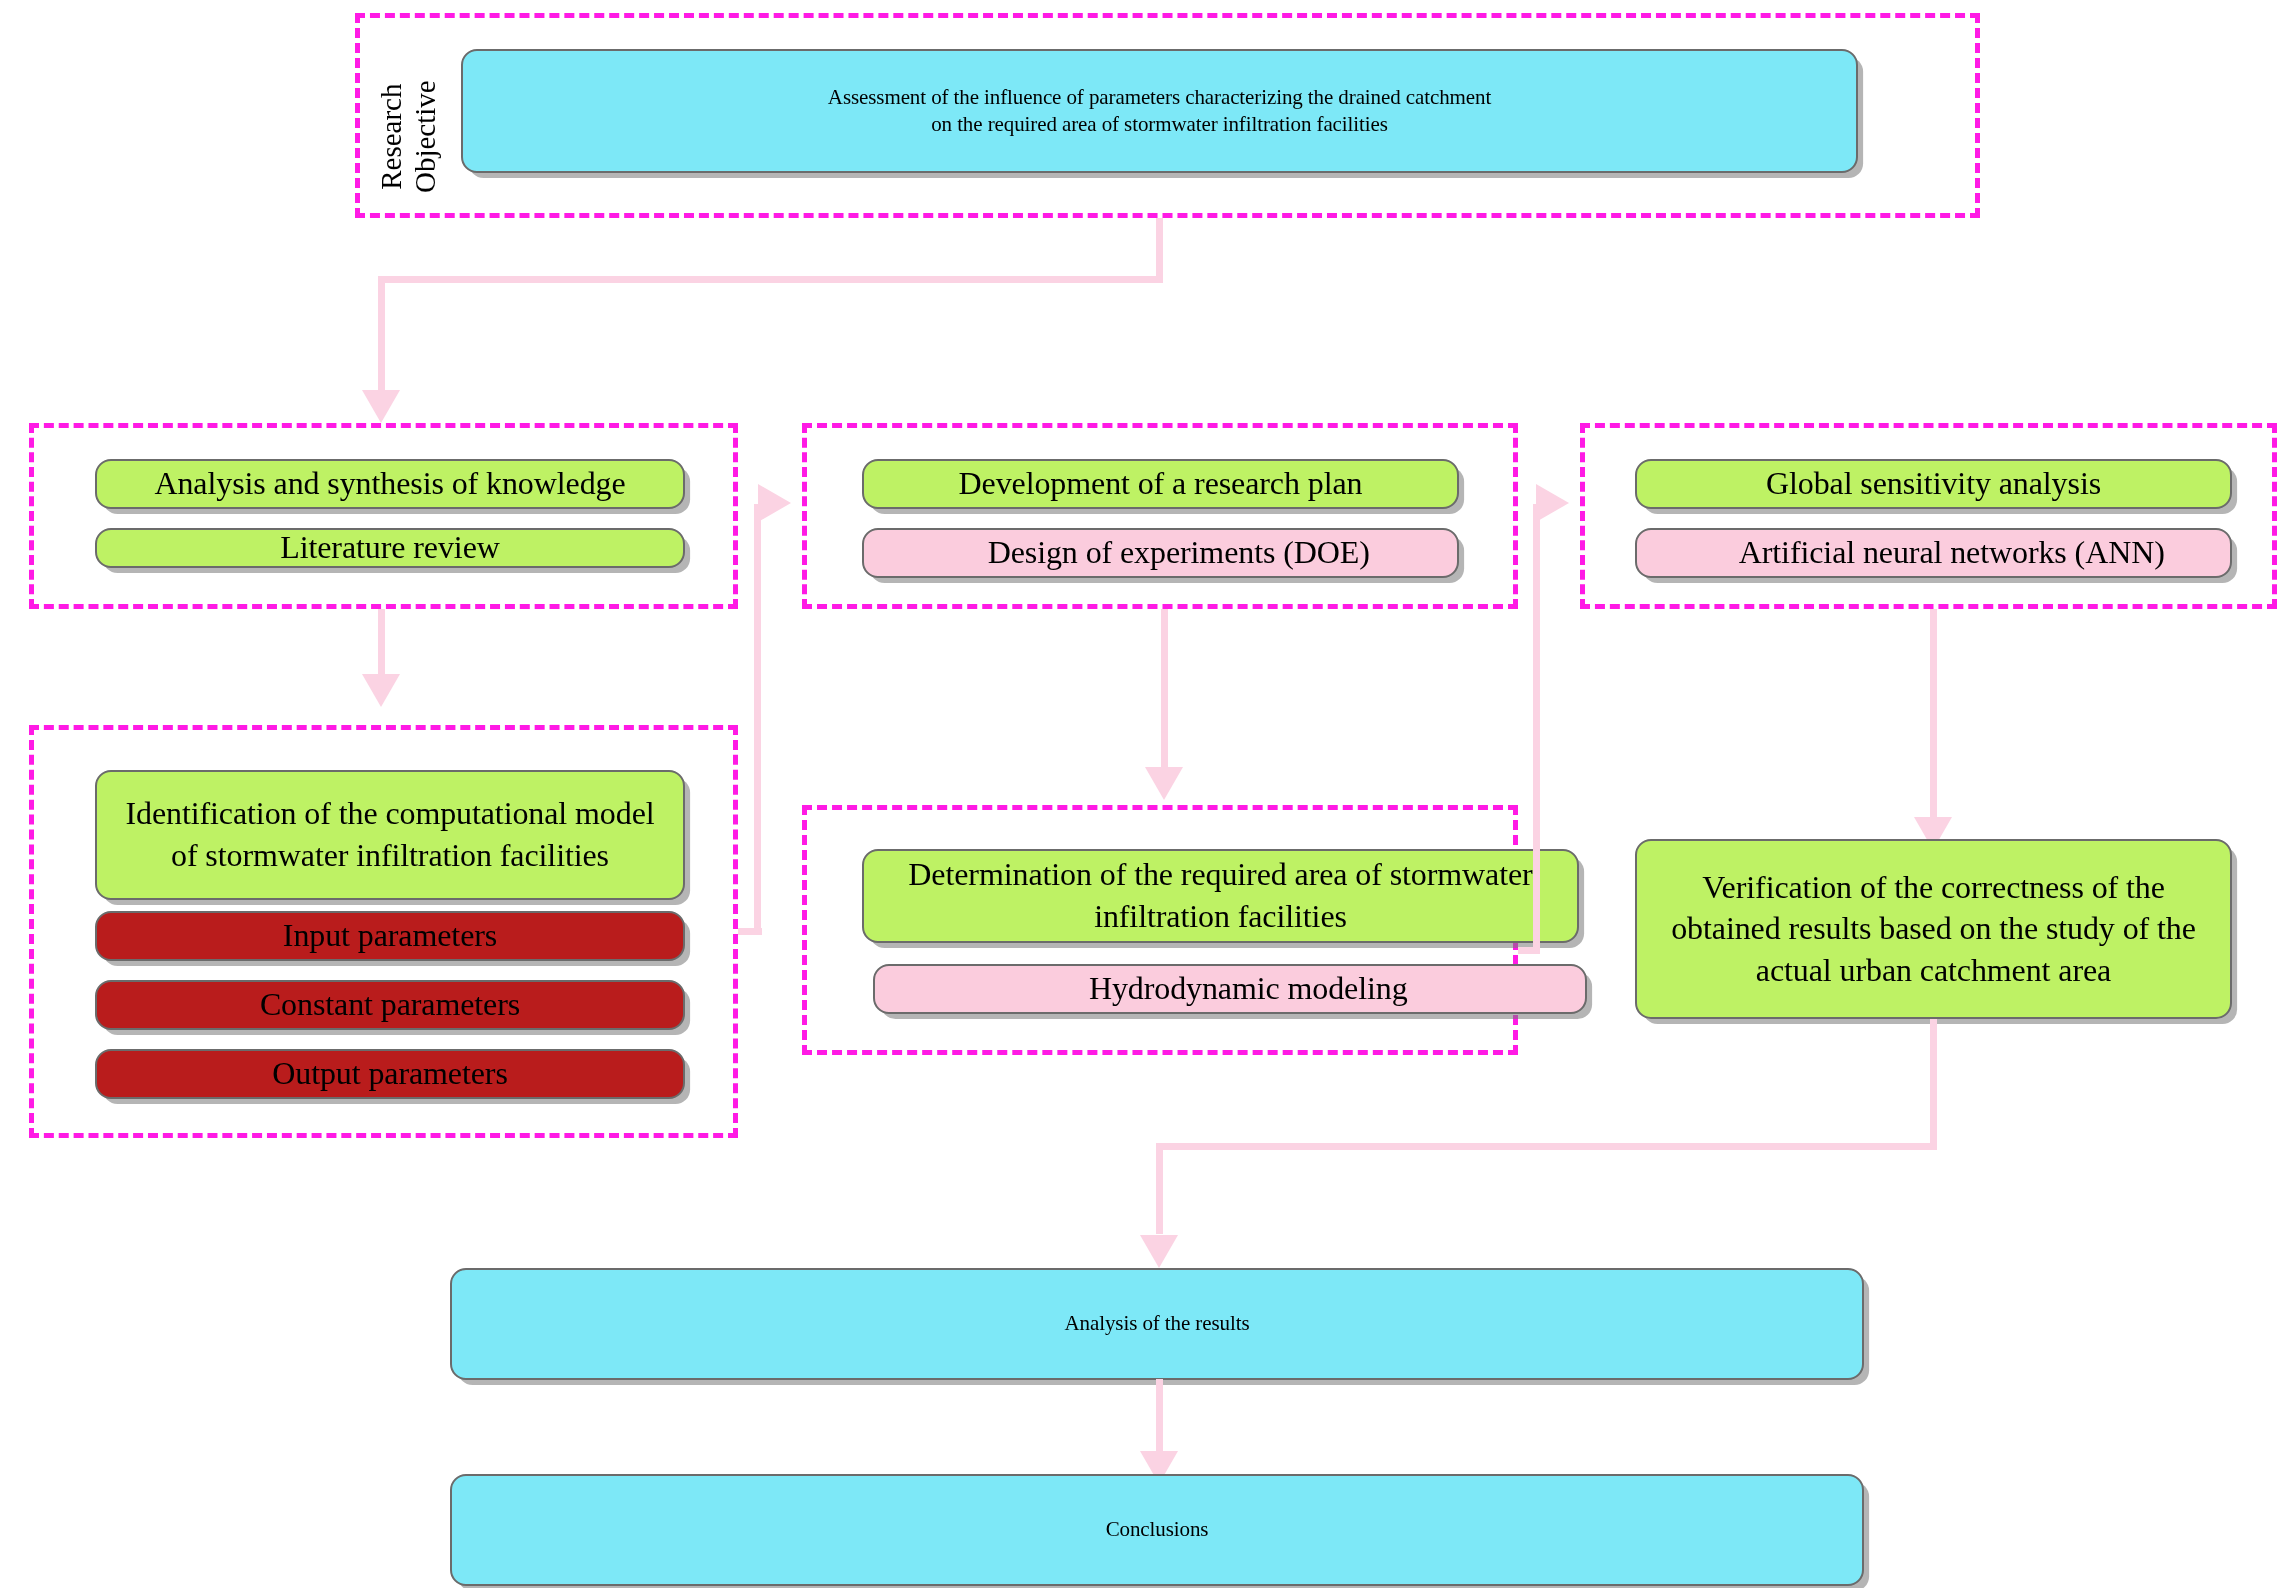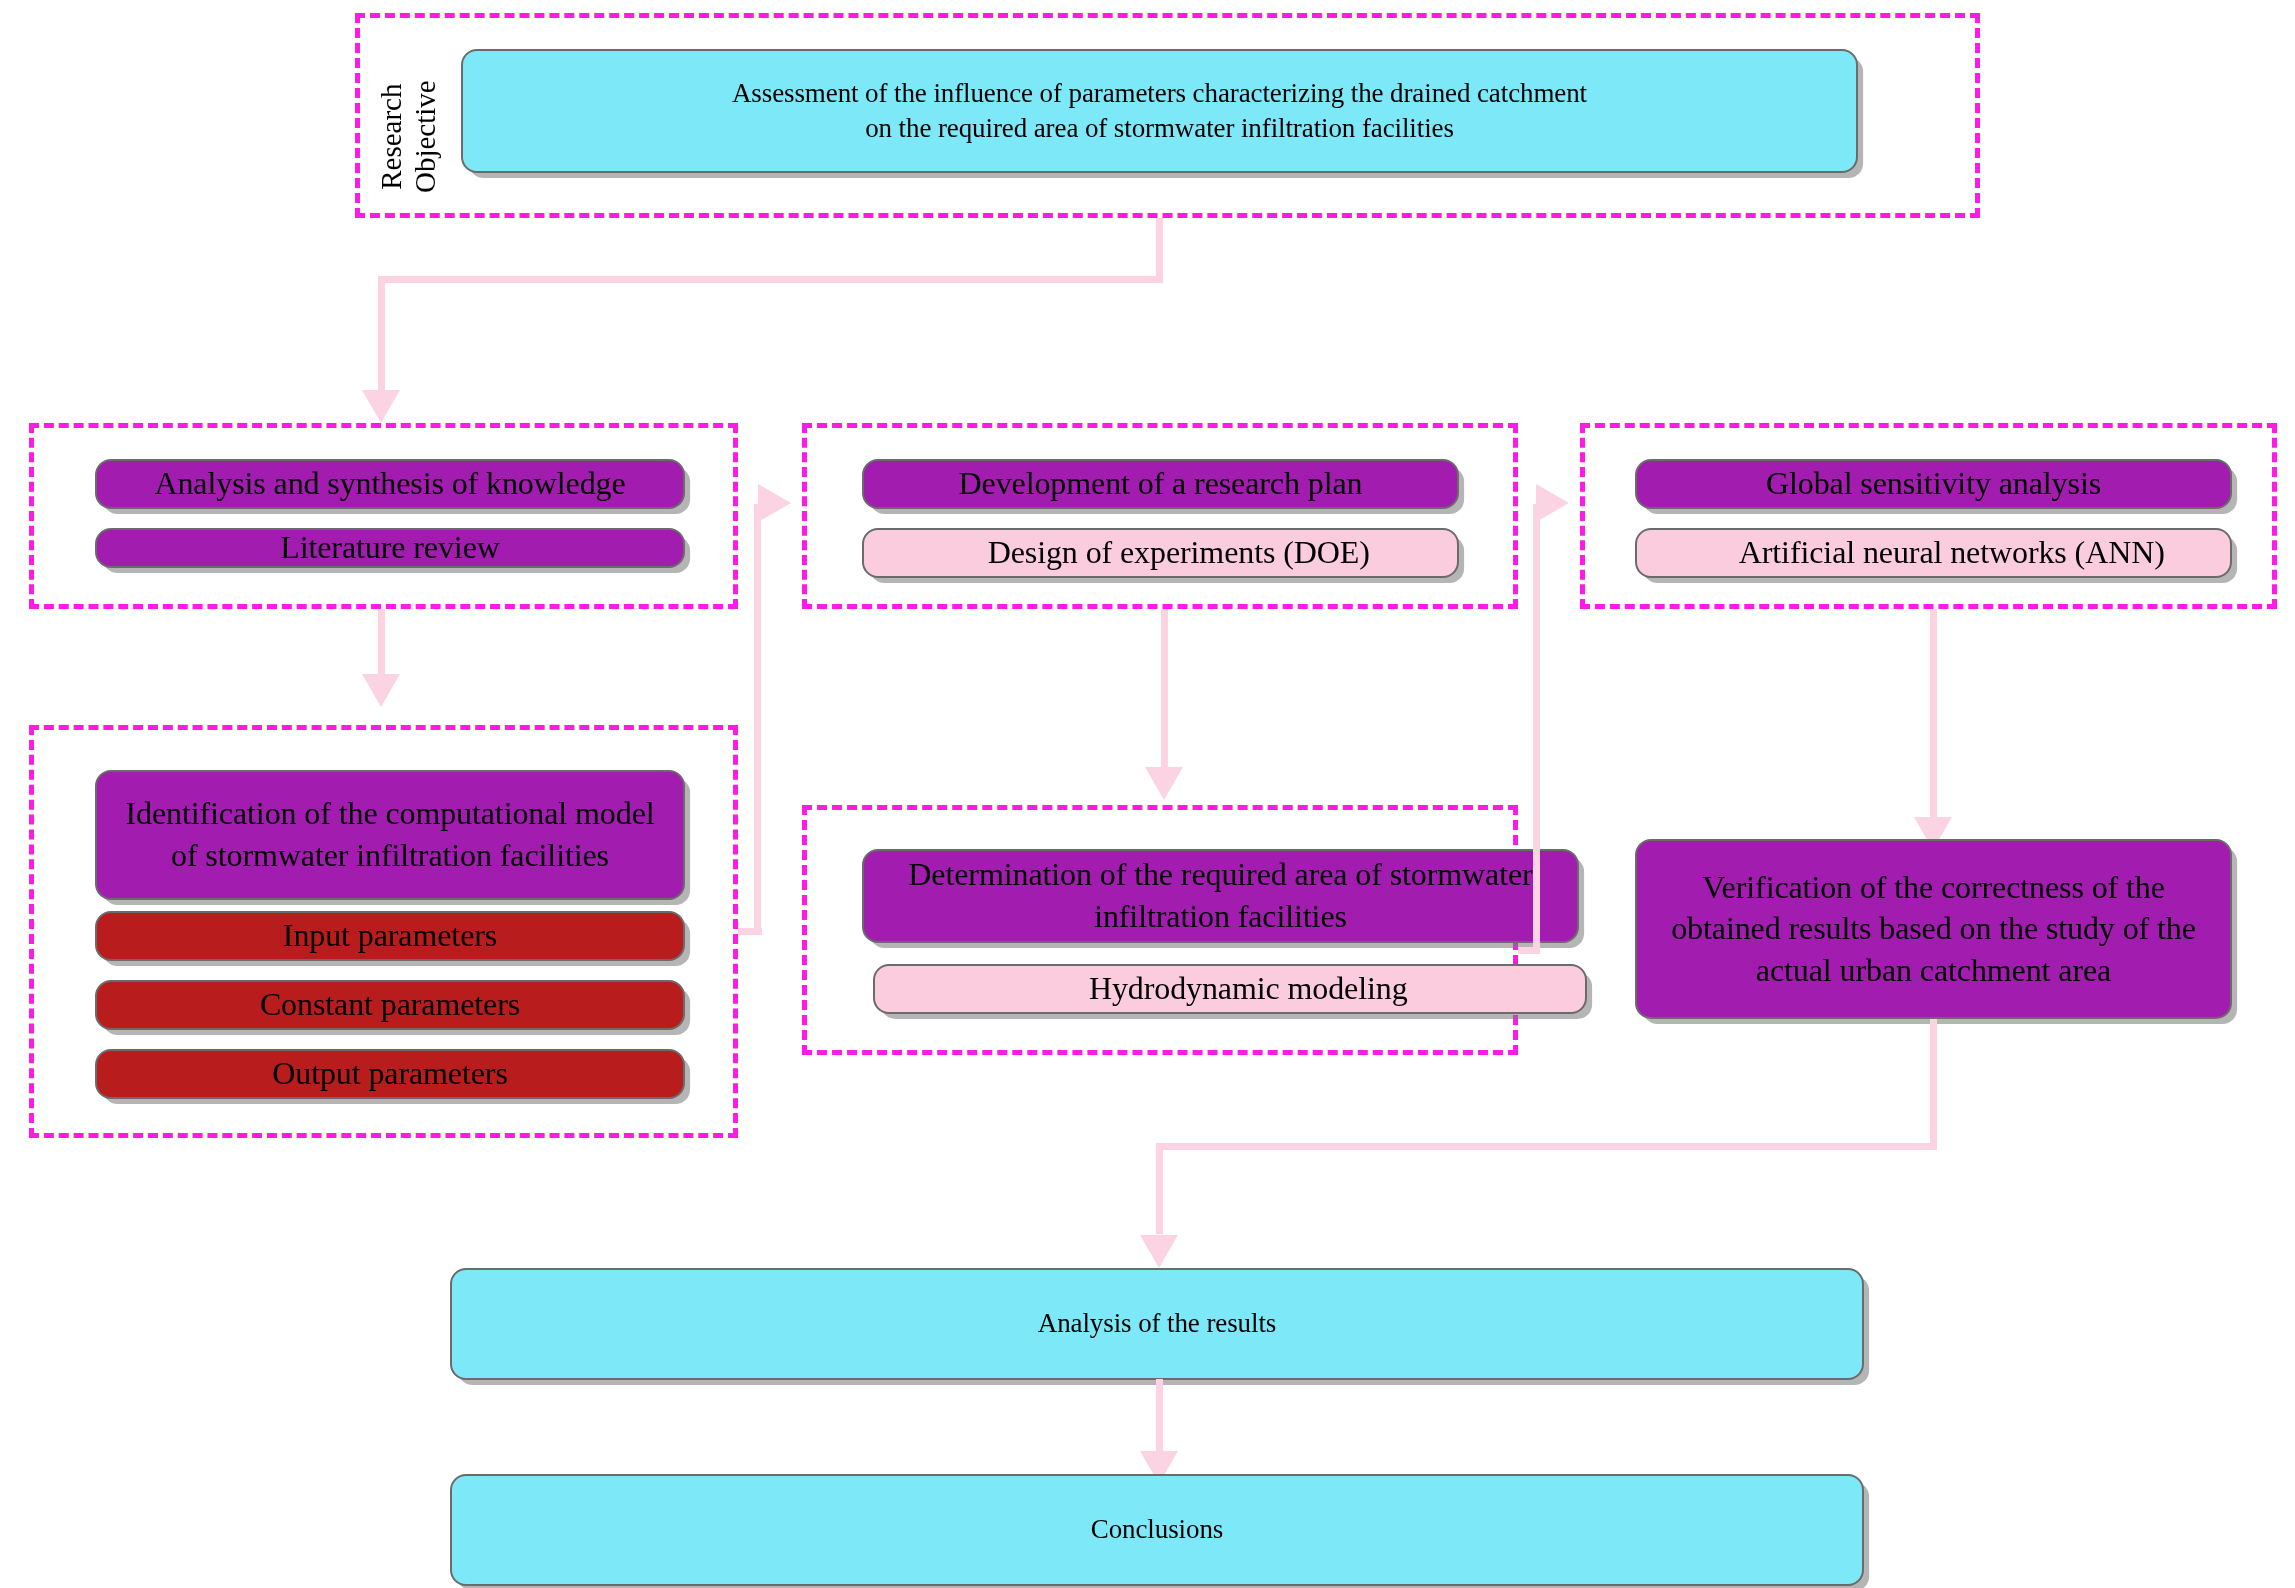--- a/index.html
+++ b/index.html
@@ -37,25 +37,25 @@
     justify-content: center;
     text-align: center;
     color: #000000;
     line-height: 1.30;
     padding: 2.9px 11.5px;
     box-shadow: 6.5px 6.5px 0 -1.4px rgba(120,120,120,0.55);
     font-size: 32px;
     letter-spacing: -0.1px;
   }
   .node.cyan   { background: #7de8f7; }
-  .node.green  { background: #a21caf; }
+  .node.green  { background: #bef264; }
   .node.yellow { background: #b91c1c; }
   .node.pink   { background: #fbccdd; padding-left: 48px; }
 
-  .node.big { font-size: 27px; }
+  .node.big { font-size: 21px; }
 
   
   .vlabel {
     position: absolute;
     transform-origin: 0 0;
     transform: rotate(-90deg);
     white-space: nowrap;
     font-size: 29px;
     color: #000000;
     line-height: 1.18;

